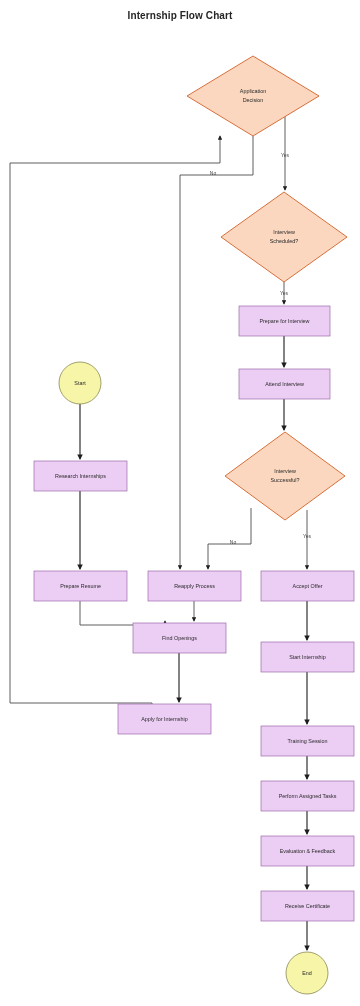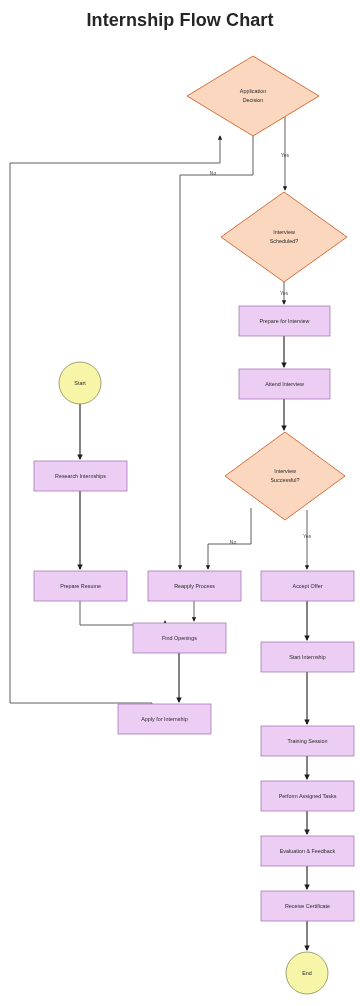--- a/index.html
+++ b/index.html
@@ -15,21 +15,21 @@
     overflow: hidden;
     font-family: "Liberation Sans", sans-serif;
     -webkit-font-smoothing: antialiased;
   }
   #chart-title {
     position: absolute;
     top: 10px;
     left: 0;
     width: 360px;
     text-align: center;
-    font-size: 18px;
+    font-size: 10px;
     font-weight: bold;
     color: #262626;
     letter-spacing: 0.1px;
   }
   #flow-svg {
     position: absolute;
     top: 0;
     left: 0;
   }
   .node-label {

